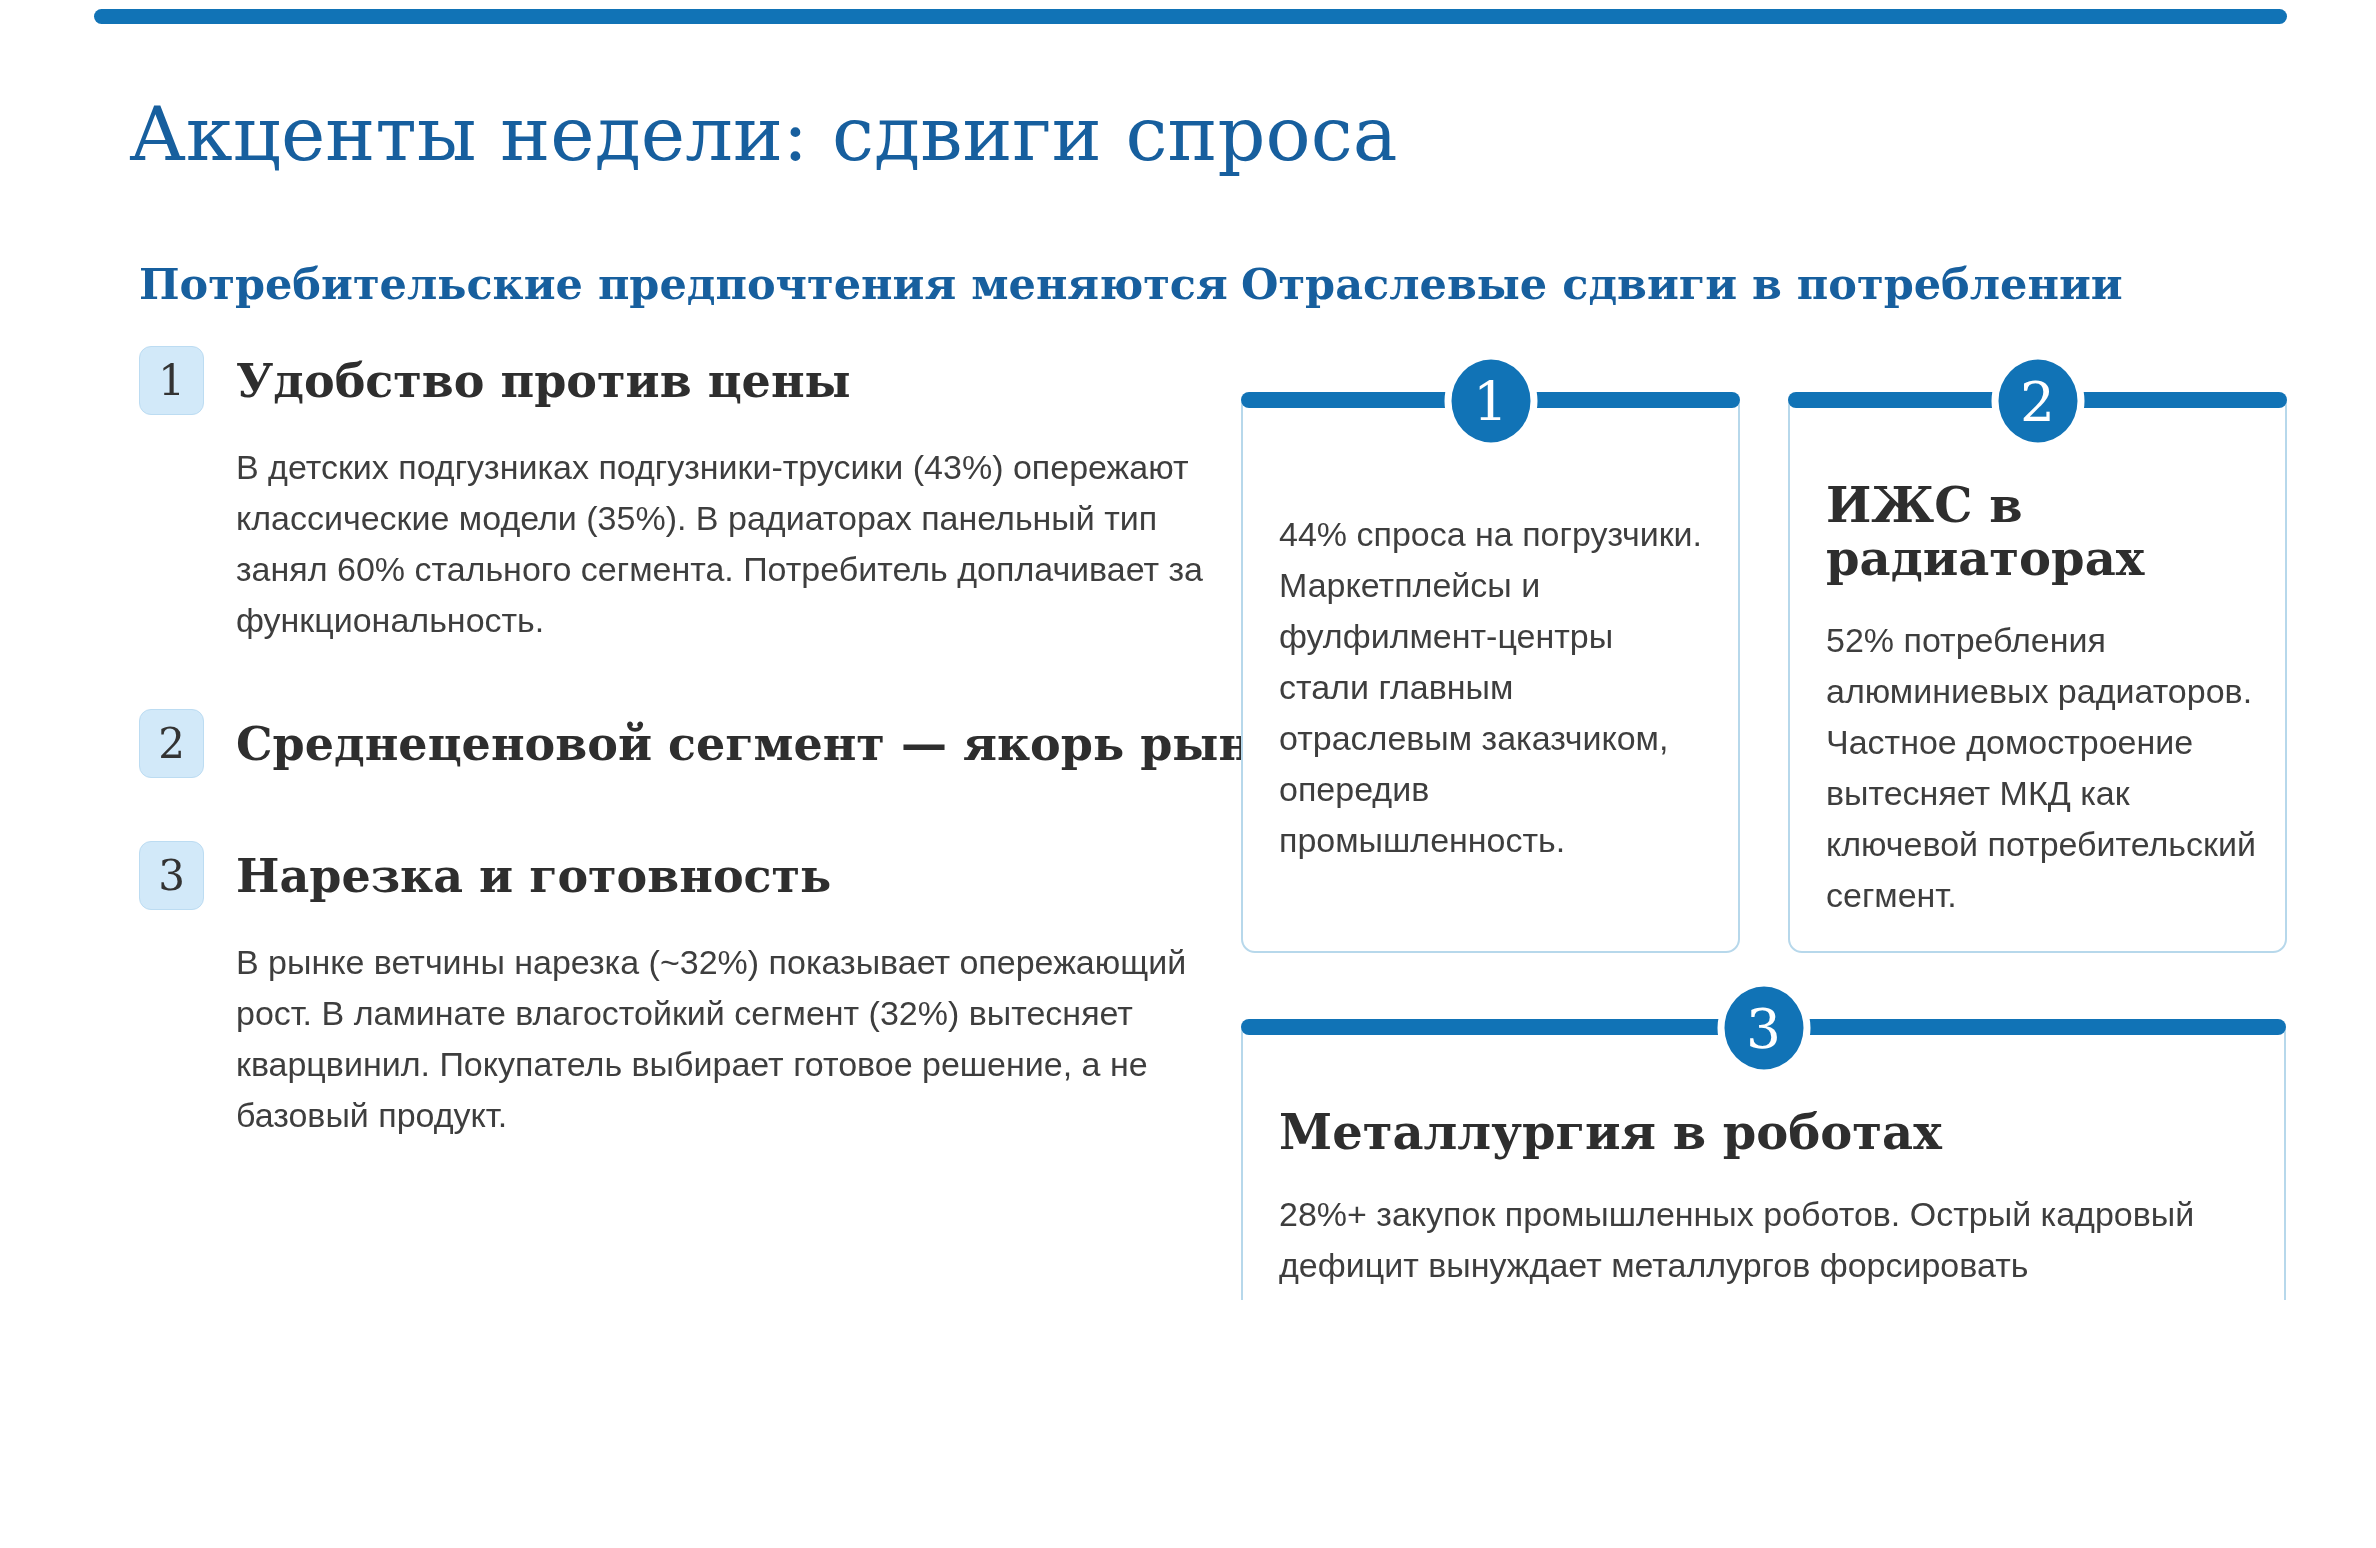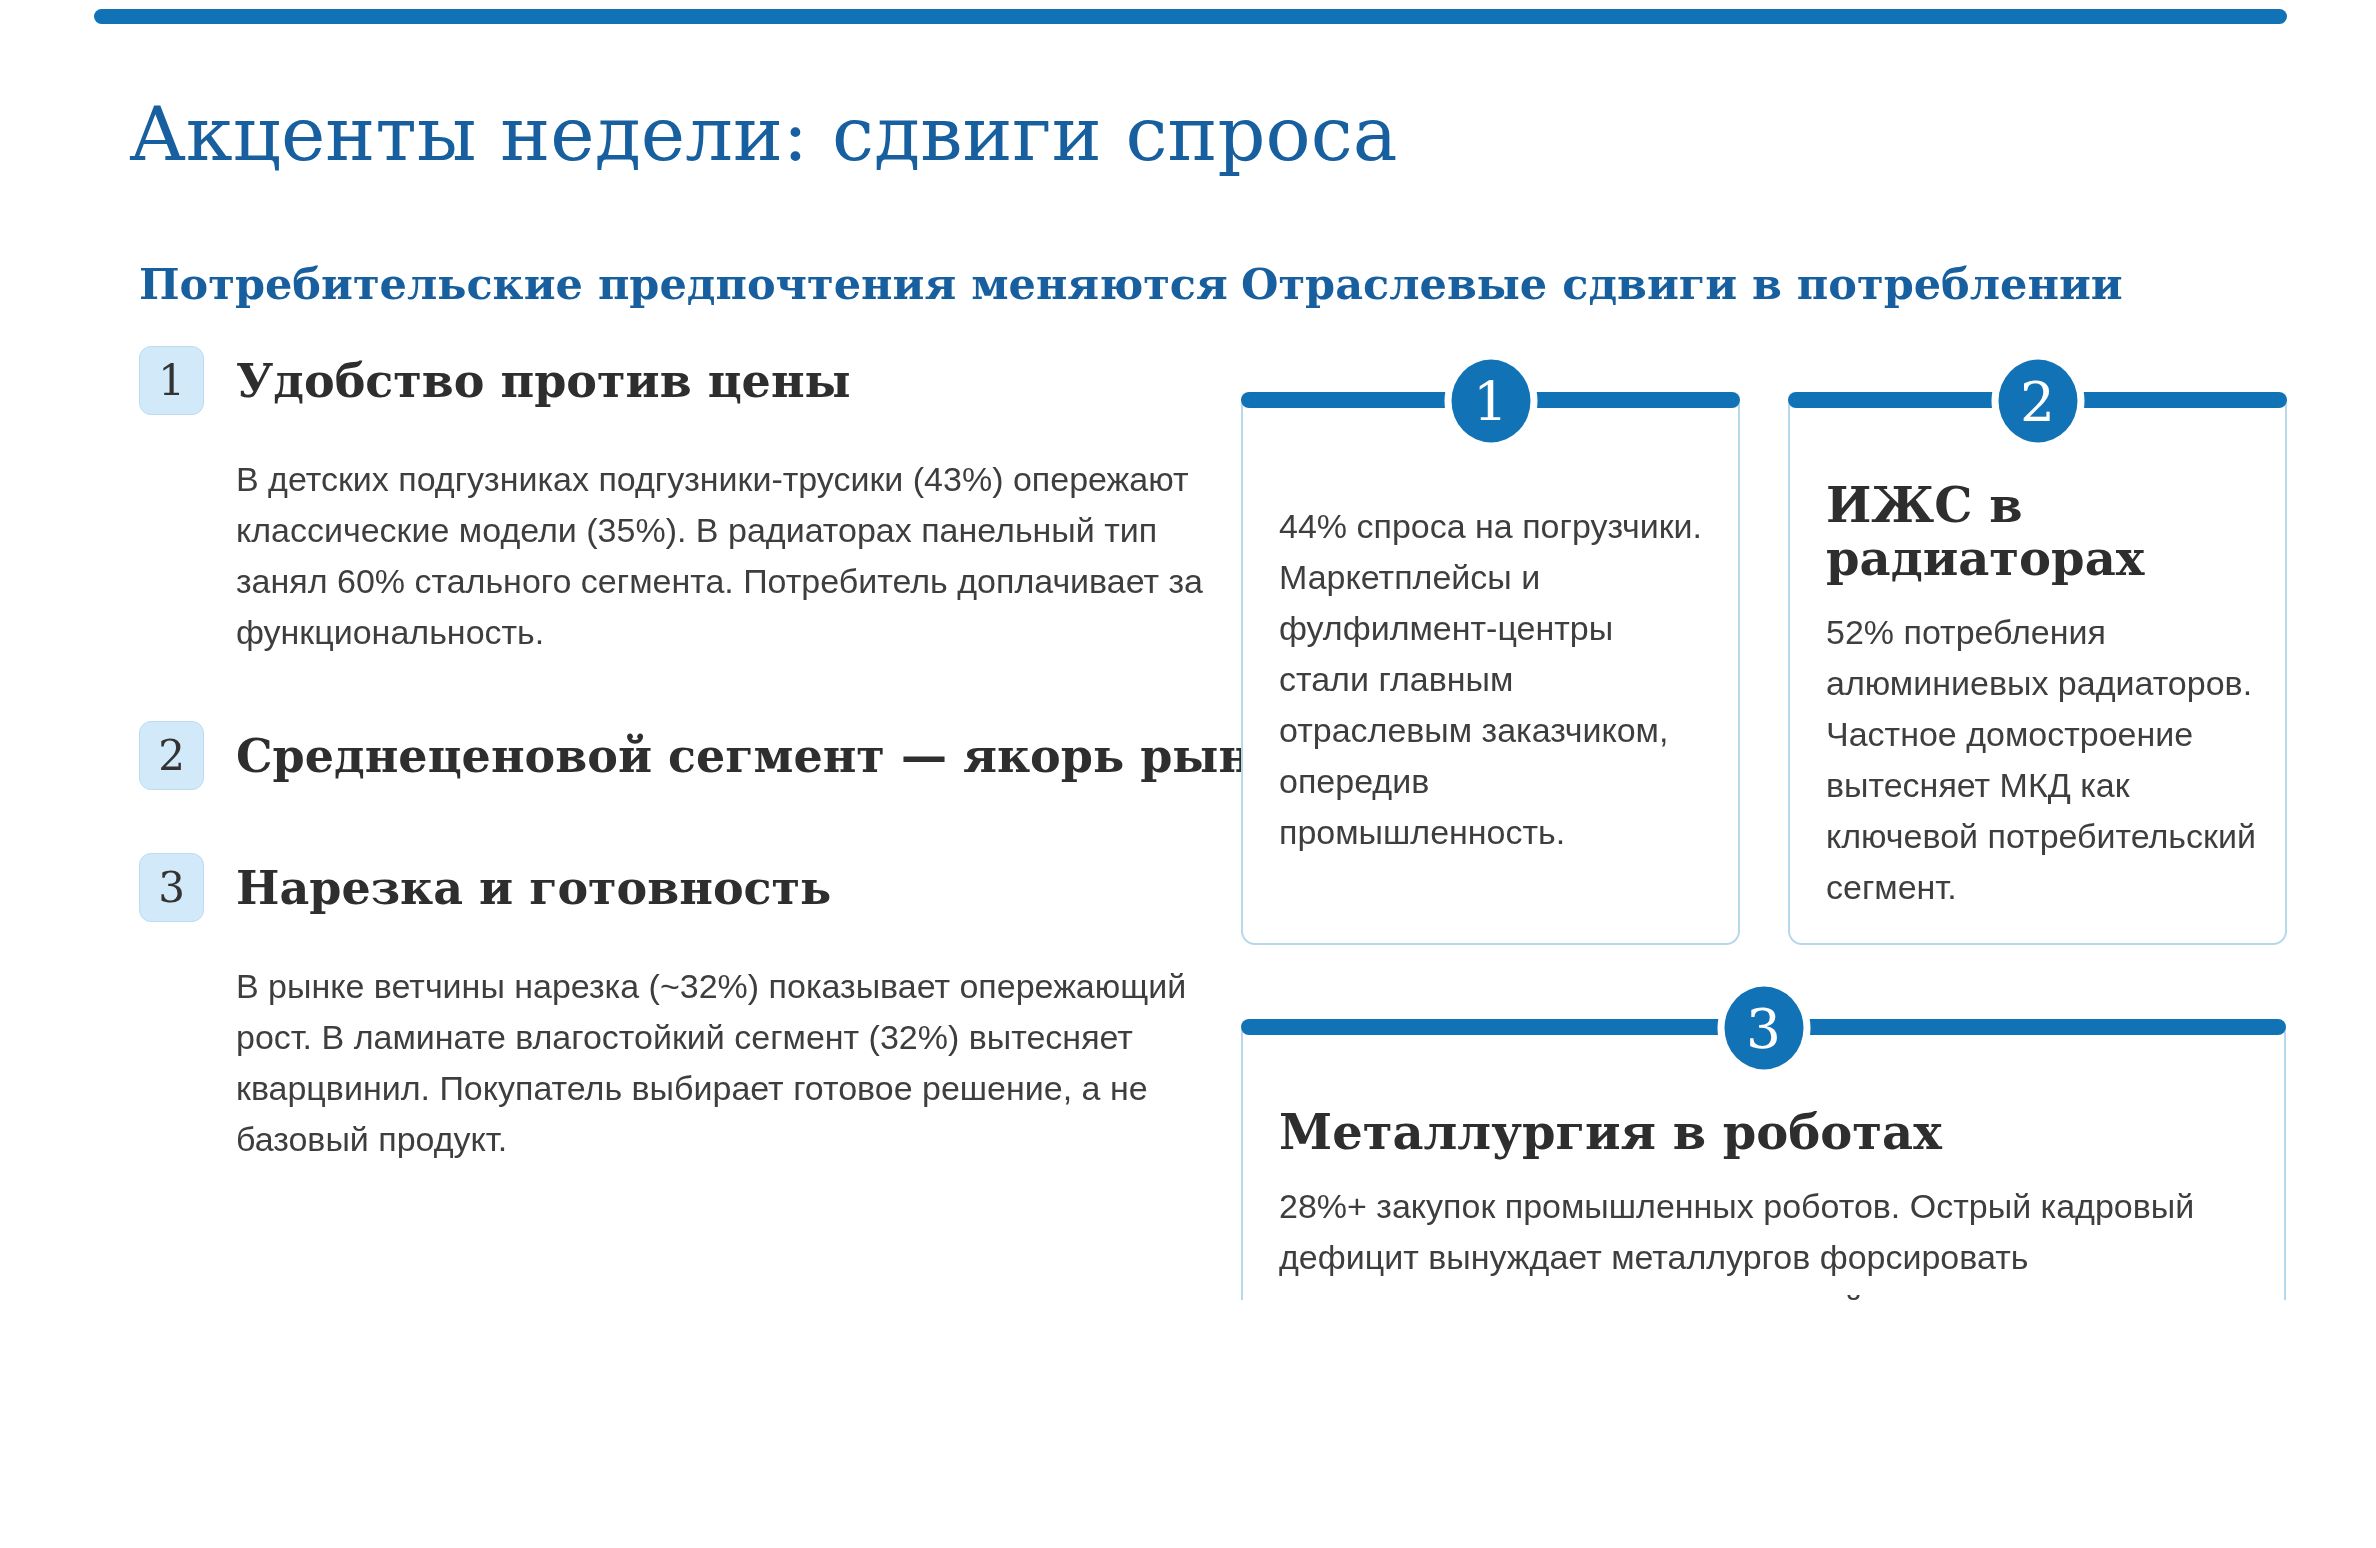--- a/index.html
+++ b/index.html
@@ -53,21 +53,21 @@
     font-family:"DejaVu Serif", serif;
     font-size:42px;color:#333333;
   }
   .item-title{
     font-family:"DejaVu Serif", serif;
     font-size:46px;font-weight:700;color:var(--heading-dark);
     white-space:nowrap;
     text-align:center;
   }
   .item-text{
-    margin:39px 0 0 97px;
+    margin:27px 0 0 97px;
     width:980px;
     font-size:34px;line-height:51px;color:var(--body-gray);
   }
   
   .cards-row{position:absolute;top:133px;left:0;display:flex;gap:48px;}
   .card3-row{position:absolute;top:760px;left:0;}
   .card{
     position:relative;
     background:#ffffff;
     border:2px solid var(--card-border);
@@ -92,21 +92,21 @@
     font-size:55px;color:#ffffff;
     z-index:2;
   }
   .card-title{
     font-family:"DejaVu Serif", serif;
     font-size:48px;font-weight:700;line-height:53px;
     color:var(--heading-dark);
     white-space:pre-line;
   }
   .card-text{
-    margin-top:22px;
+    margin-top:30px;
     font-size:34px;line-height:51px;color:var(--body-gray);
   }
   .source-note{
     position:absolute;left:129px;top:1424px;
     font-size:30px;color:#3c3c3c;
   }
 </style>
 </head>
 <body>
 

